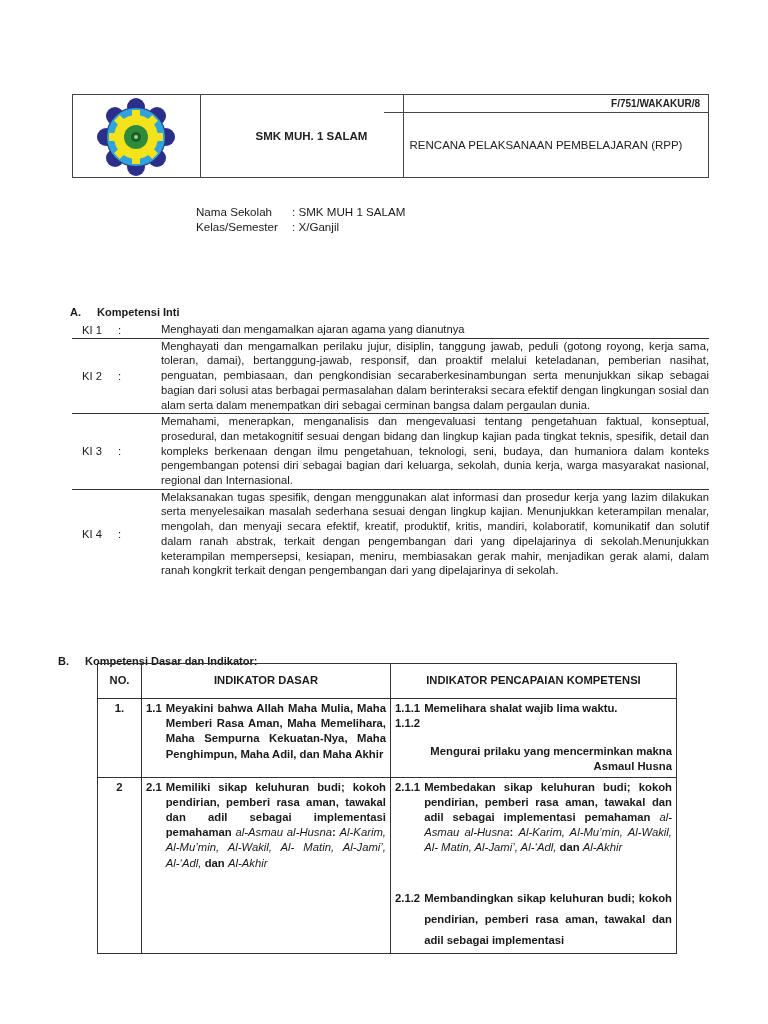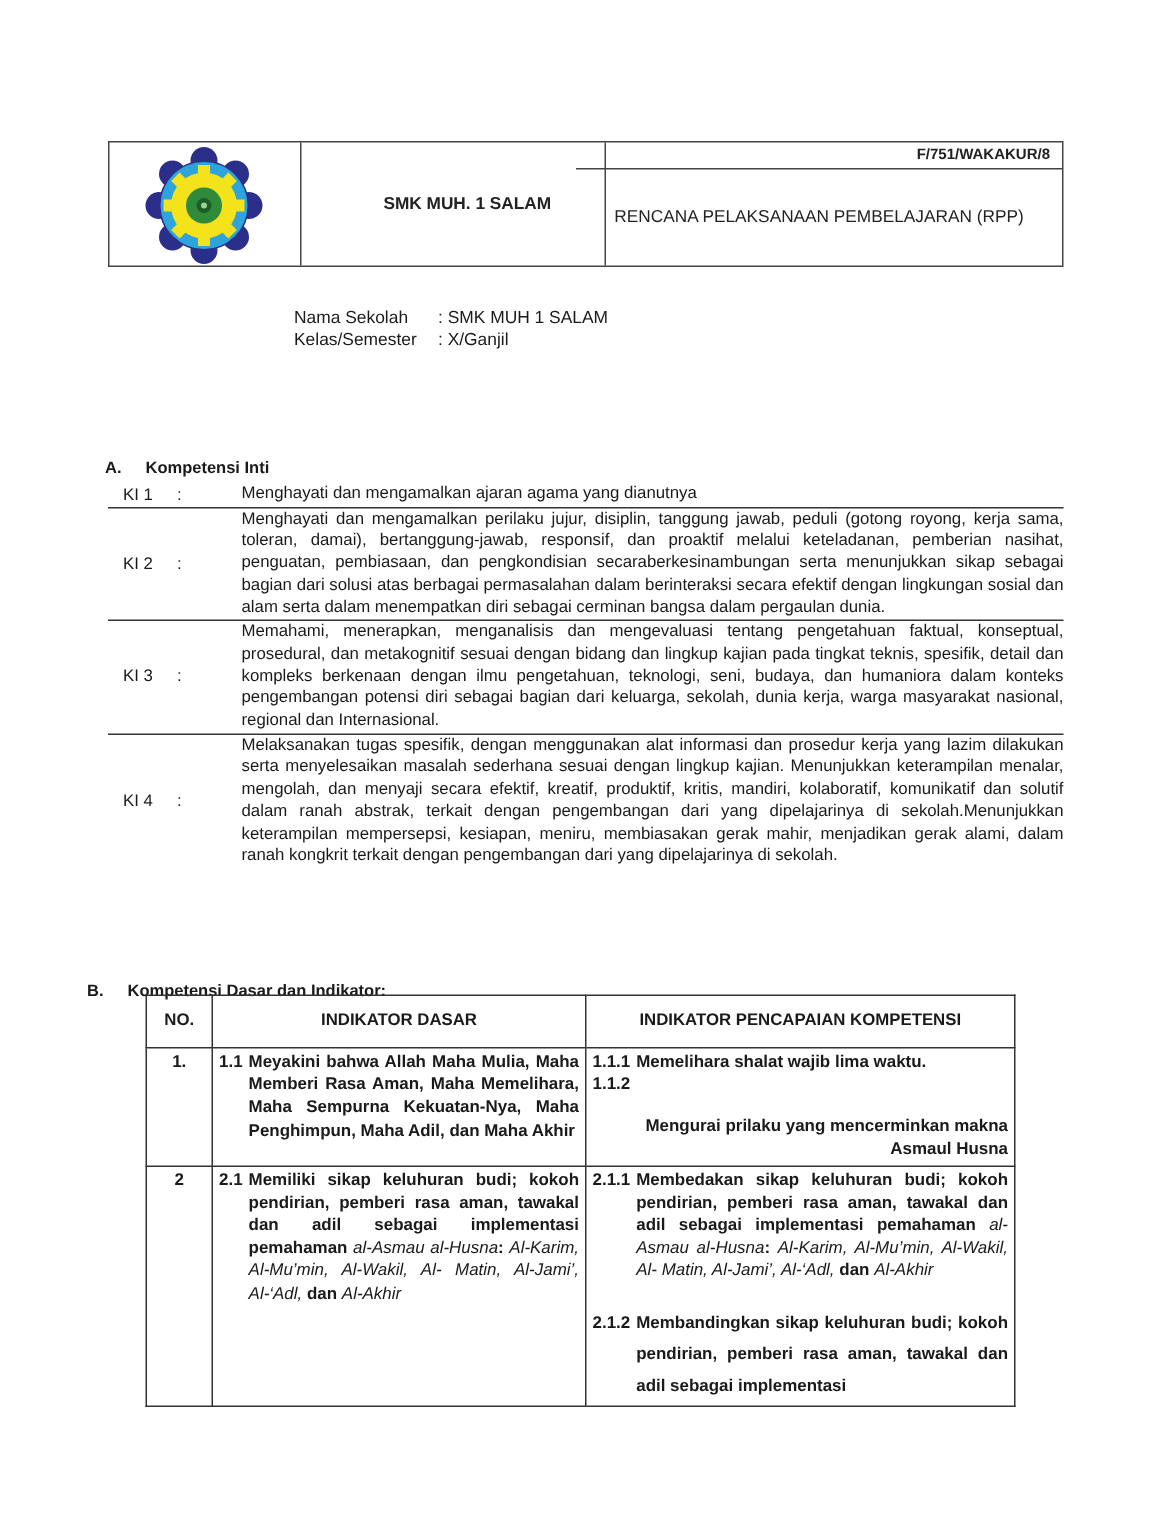--- a/index.html
+++ b/index.html
@@ -158,20 +158,20 @@
           <span class="num">2.1</span>
           <span class="t"><span>Memiliki sikap keluhuran budi; kokoh pendirian, pemberi rasa aman, tawakal dan adil sebagai implementasi pemahaman </span><i>al-Asmau al-Husna</i><span>: </span><i>Al-Karim, Al-Mu’min, Al-Wakil, Al- Matin, Al-Jami’, Al-‘Adl,</i><span> dan </span><i>Al-Akhir</i></span>
         </div>
       </td>
       <td>
         <div class="item">
           <span class="num">2.1.1</span>
           <span class="t"><span>Membedakan sikap keluhuran budi; kokoh pendirian, pemberi rasa aman, tawakal dan adil sebagai implementasi pemahaman </span><i>al-Asmau al-Husna</i><span>: </span><i>Al-Karim, Al-Mu’min, Al-Wakil, Al- Matin, Al-Jami’, Al-‘Adl,</i><span> dan </span><i>Al-Akhir</i></span>
         </div>
         <div class="gap"></div>
-        <div class="item" style="line-height:21px;">
+        <div class="item" style="line-height:21px;margin-top:16px;">
           <span class="num">2.1.2</span>
           <span class="t">Membandingkan sikap keluhuran budi; kokoh pendirian, pemberi rasa aman, tawakal dan adil sebagai implementasi</span>
         </div>
       </td>
     </tr>
   </tbody>
 </table>
 
 </body></html>

